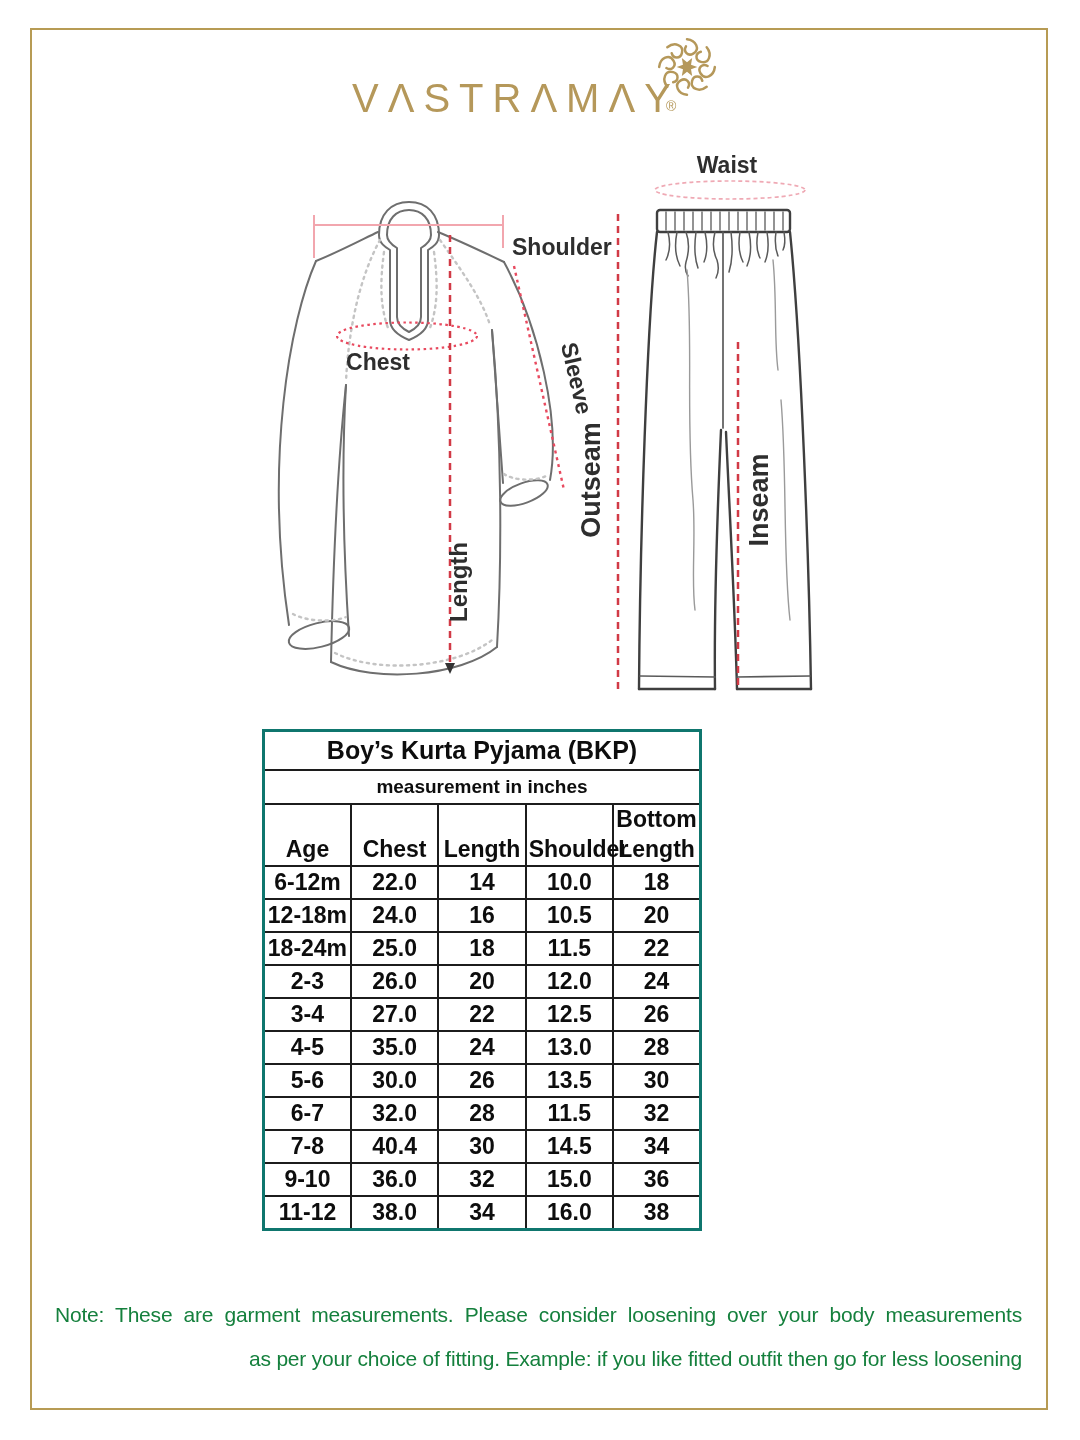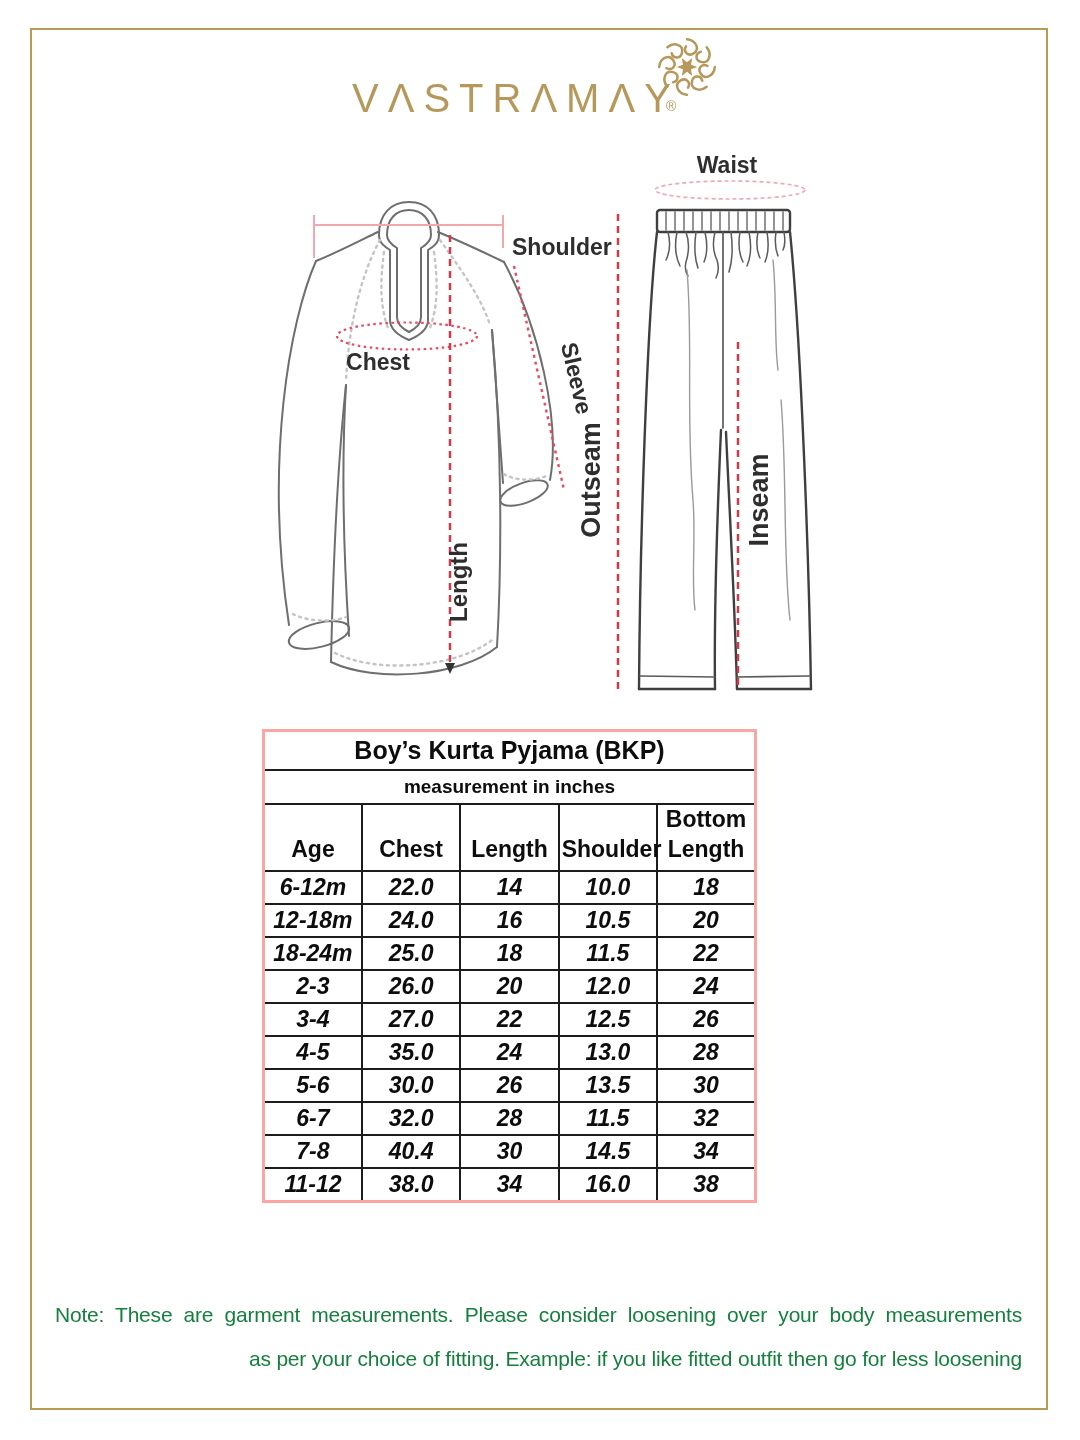--- a/index.html
+++ b/index.html
@@ -19,30 +19,30 @@
   }
   .reg-mark{
     position:absolute;left:666px;top:98px;font-size:14px;color:#b5985a;
   }
   .ornament{position:absolute;left:654px;top:34px;}
   
   .diagram{position:absolute;left:140px;top:140px;}
   .dia-label{font-family:"Liberation Sans",sans-serif;font-weight:600;fill:#2e2e2e;}
   
   table.size-table{
-    position:absolute;left:262px;top:729px;width:495px;
+    position:absolute;left:262px;top:729px;width:440px;
     border-collapse:collapse;table-layout:fixed;
     font-family:"Liberation Sans",sans-serif;font-weight:bold;color:#0d0d0d;
-    text-align:center;border:3px solid #fca5a5;
+    text-align:center;border:3px solid #0f766e;
   }
   table.size-table td,table.size-table th{border:2px solid #1c1c1c;padding:0 2px;}
   tr.t-title td{height:37px;font-size:25px;}
   tr.t-sub td{height:32px;font-size:19px;}
-  tr.t-head th{height:60px;font-size:23px;vertical-align:bottom;padding-bottom:5px;line-height:1.3;}
-  tbody.t-body td{height:31px;font-size:23px;line-height:1;font-style:italic;}
+  tr.t-head th{height:60px;font-size:23px;vertical-align:bottom;line-height:1.3;}
+  tbody.t-body td{height:31px;font-size:23px;line-height:1;}
   
   .note{
     position:absolute;left:55px;width:967px;top:1303px;
     font-size:21px;letter-spacing:-0.2px;color:#15803d;
   }
   .note-line1{text-align:justify;text-align-last:justify;}
   .note-line2{text-align:right;margin-top:20px;}
 </style>
 </head>
 <body>
@@ -238,20 +238,27 @@
           <td>32</td>
         </tr>
         <tr>
           <td>7-8</td>
           <td>40.4</td>
           <td>30</td>
           <td>14.5</td>
           <td>34</td>
         </tr>
         <tr>
+          <td>9-10</td>
+          <td>36.0</td>
+          <td>32</td>
+          <td>15.0</td>
+          <td>36</td>
+        </tr>
+        <tr>
           <td>11-12</td>
           <td>38.0</td>
           <td>34</td>
           <td>16.0</td>
           <td>38</td>
         </tr>
       </tbody>
   </table>
 
   <div class="note">

